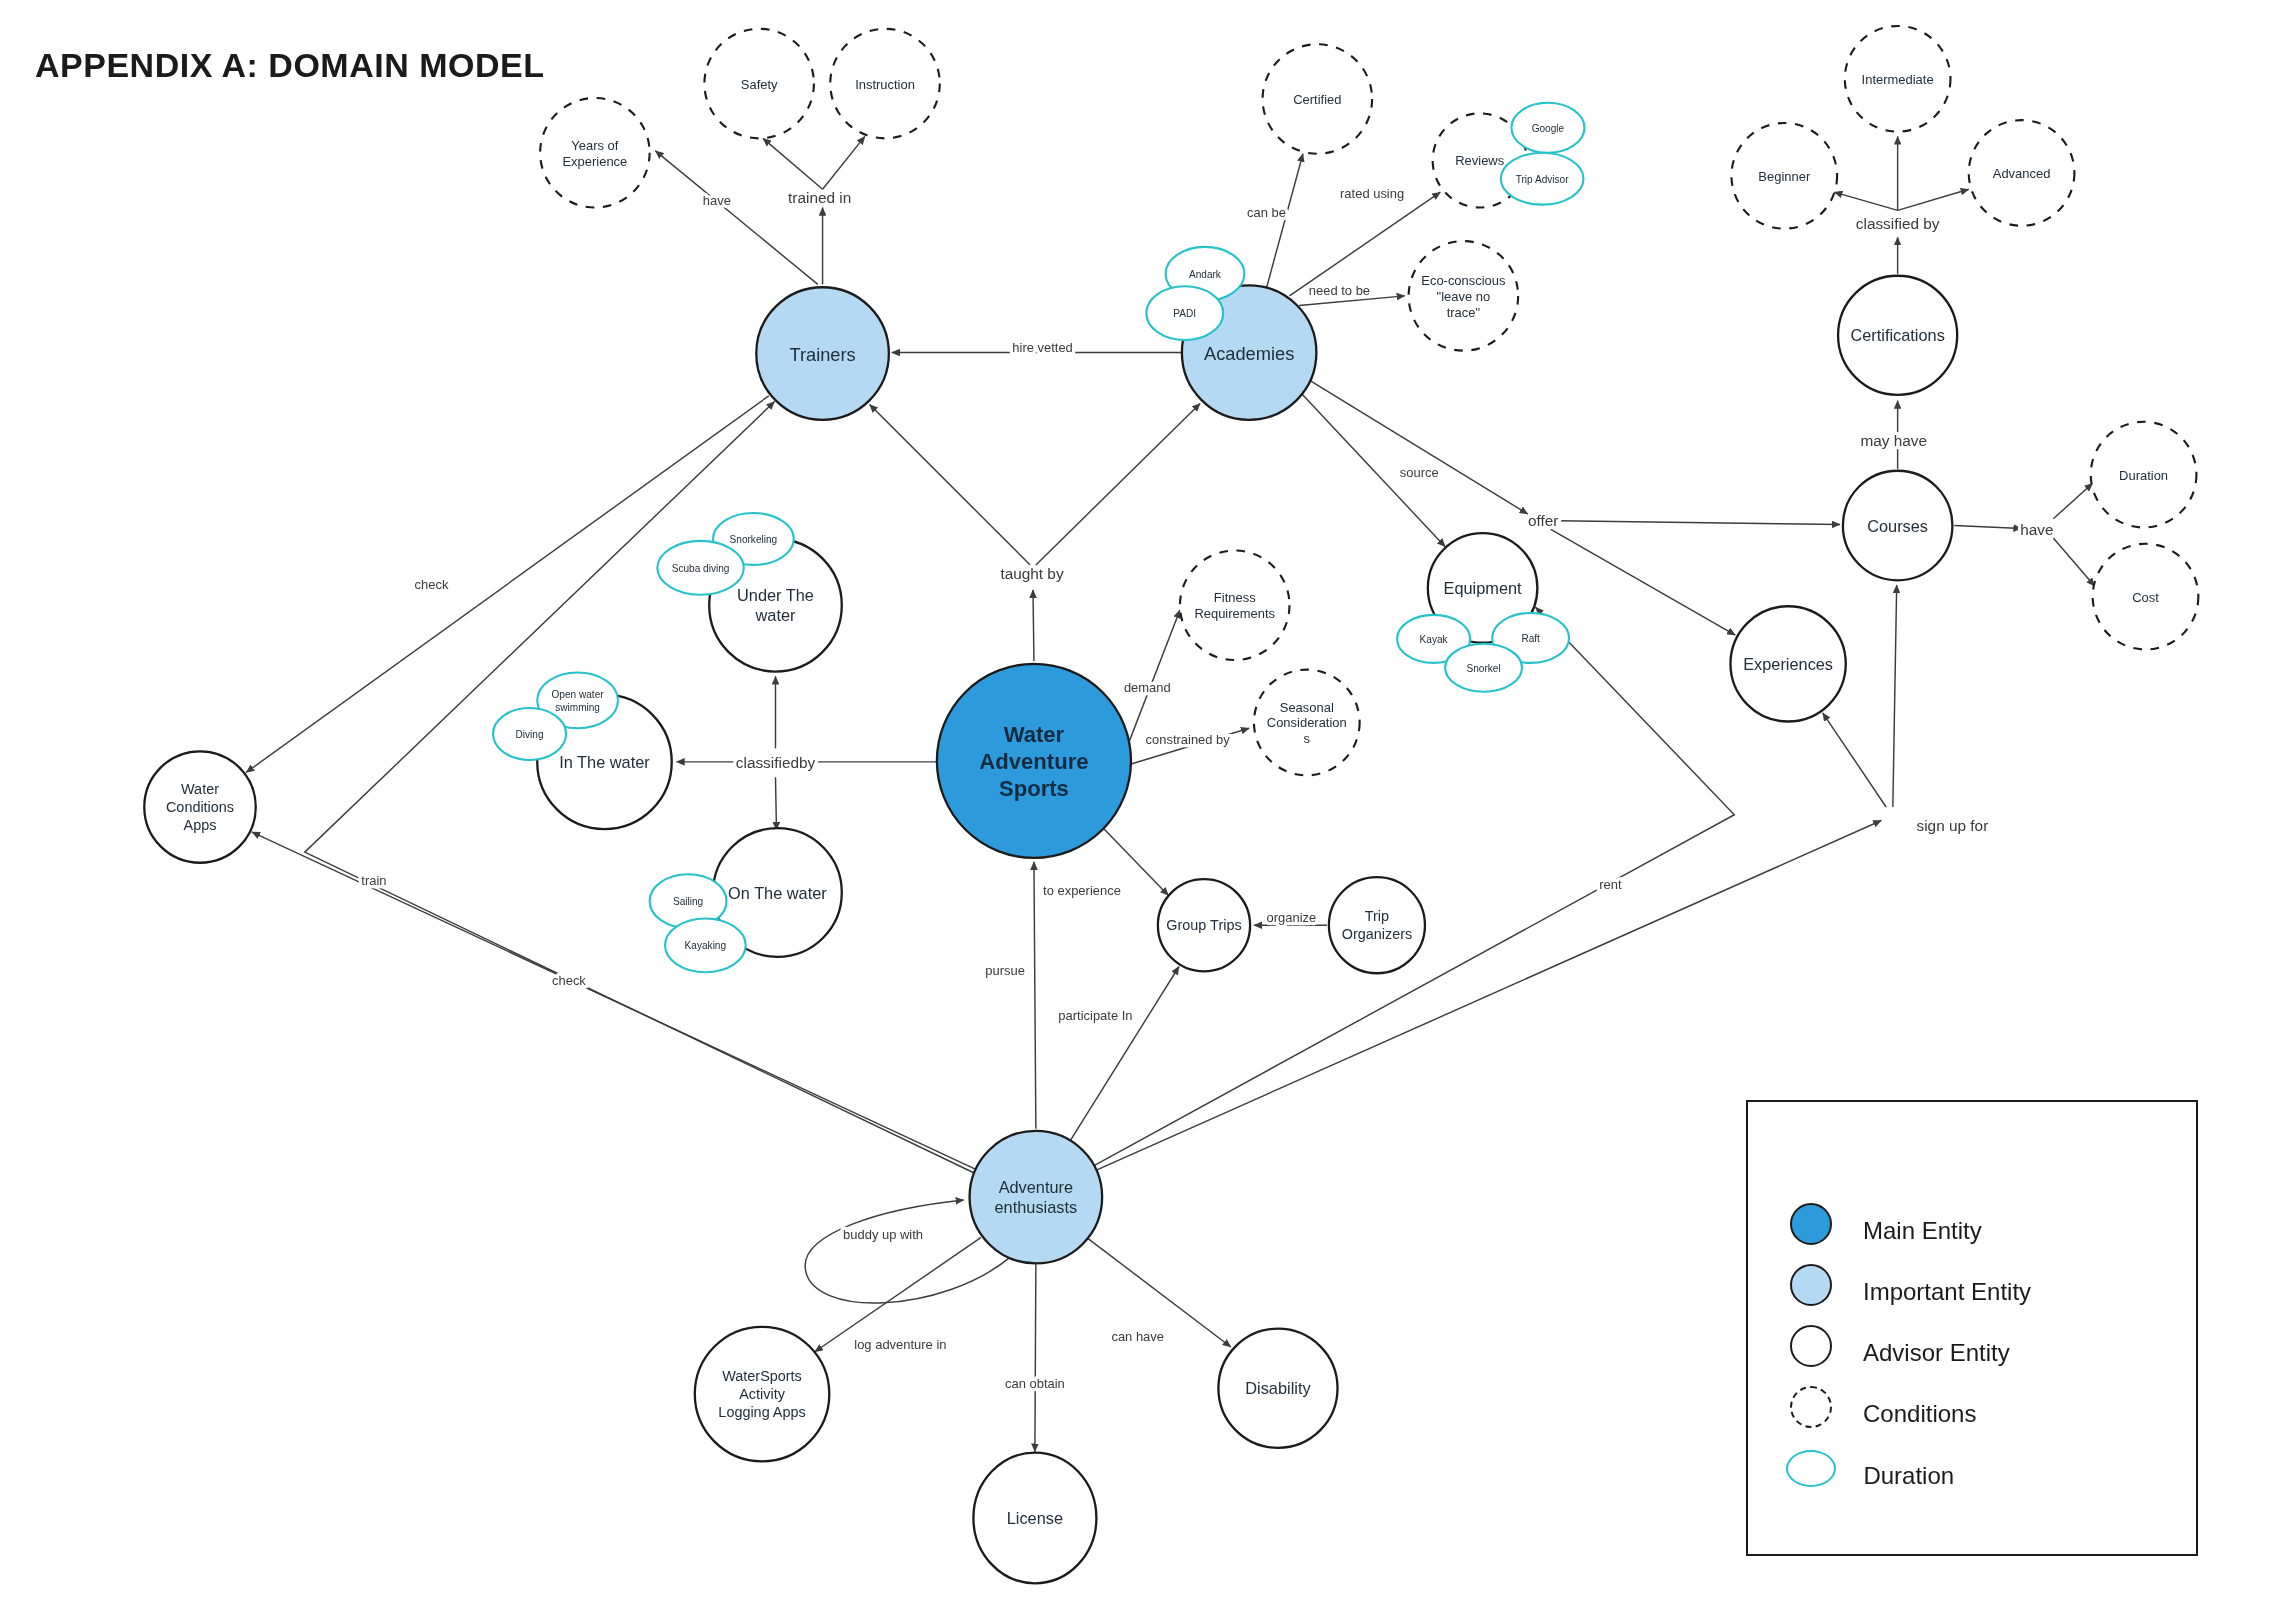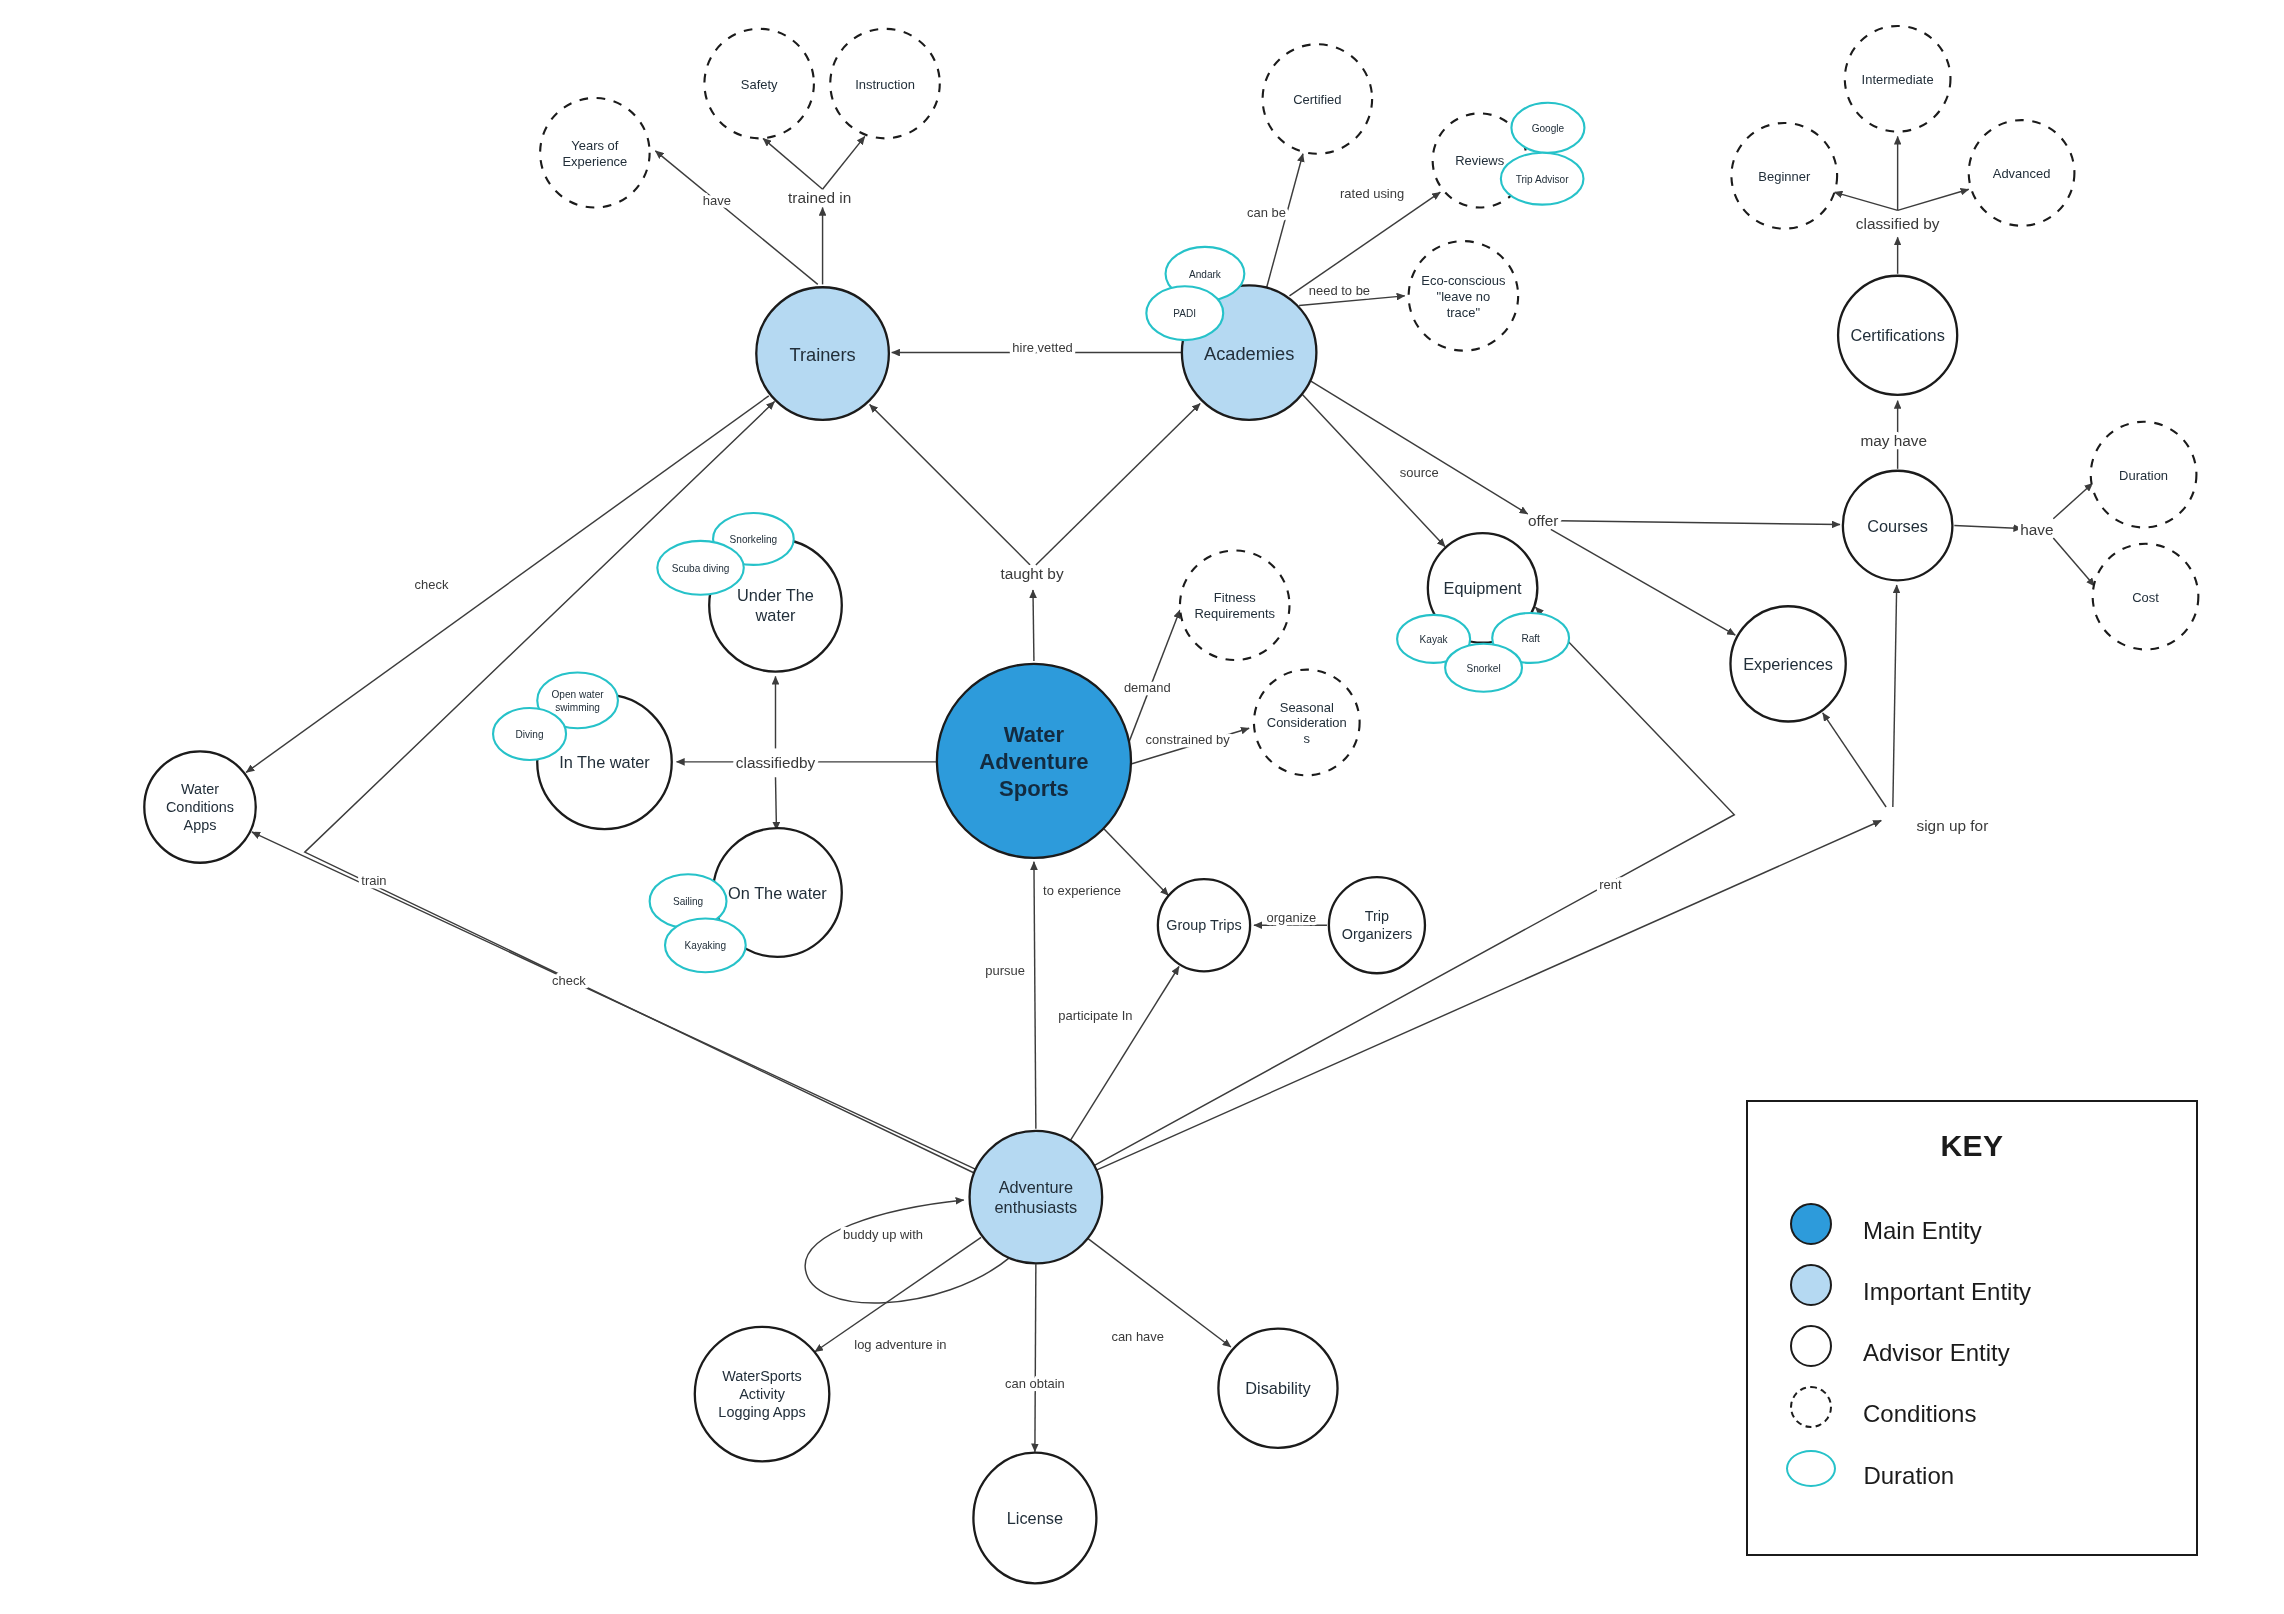--- a/index.html
+++ b/index.html
@@ -30,20 +30,21 @@
   .swatch.important{background:#B5D9F2;}
   .swatch.regular{background:#fff;}
   .swatch.attribute{background:#fff;border:2.3px dashed #1b1b1b;}
   .swatch.example{background:#fff;border:2.3px solid #26C2C9;width:50px;height:37px;margin:2.9px -3.8px;}
   .klabel{font-size:24px;color:#1b1b1b;}
 </style>
 </head>
 <body>
 
 <div id="page">
+  <h1 id="title">APPENDIX A: DOMAIN MODEL</h1>
   <svg id="diagram" width="2285" height="1615" viewBox="0 0 2378 1681">
       <defs>
         <marker id="arr" markerWidth="10" markerHeight="8" refX="8.5" refY="4" orient="auto" markerUnits="userSpaceOnUse">
           <path d="M0,0 L9,4 L0,8 z" fill="#3c3c3c"></path>
         </marker>
       </defs>
       <path d="M851,296 L682,157" class="edge" marker-end="url(#arr)"></path>
       <path d="M856,296 L856,216" class="edge" marker-end="url(#arr)"></path>
       <path d="M856,197 L794,144" class="edge" marker-end="url(#arr)"></path>
       <path d="M856,197 L900,142" class="edge" marker-end="url(#arr)"></path>
@@ -195,21 +196,20 @@
       <text x="1344" y="955" class="elabel" font-size="13.5" text-anchor="middle" dominant-baseline="central">organize</text>
       <text x="449" y="608" class="elabel" font-size="13.5" text-anchor="middle" dominant-baseline="central">check</text>
       <text x="592" y="1021" class="elabel" font-size="13.5" text-anchor="middle" dominant-baseline="central">check</text>
       <text x="389" y="916" class="elabel" font-size="13.5" text-anchor="middle" dominant-baseline="central">train</text>
       <text x="919" y="1285" class="elabel" font-size="13.5" text-anchor="middle" dominant-baseline="central">buddy up with</text>
       <text x="937" y="1399" class="elabel" font-size="13.5" text-anchor="middle" dominant-baseline="central">log adventure in</text>
       <text x="1077" y="1440" class="elabel" font-size="13.5" text-anchor="middle" dominant-baseline="central">can obtain</text>
       <text x="1184" y="1391" class="elabel" font-size="13.5" text-anchor="middle" dominant-baseline="central">can have</text>
     </svg>
   <div id="key">
-    <h2>KEY</h2>
     <div id="key-items">
         <div class="krow">
           <span class="swatch main"></span>
           <span class="klabel">Main Entity</span>
         </div>
         <div class="krow">
           <span class="swatch important"></span>
           <span class="klabel">Important Entity</span>
         </div>
         <div class="krow">

